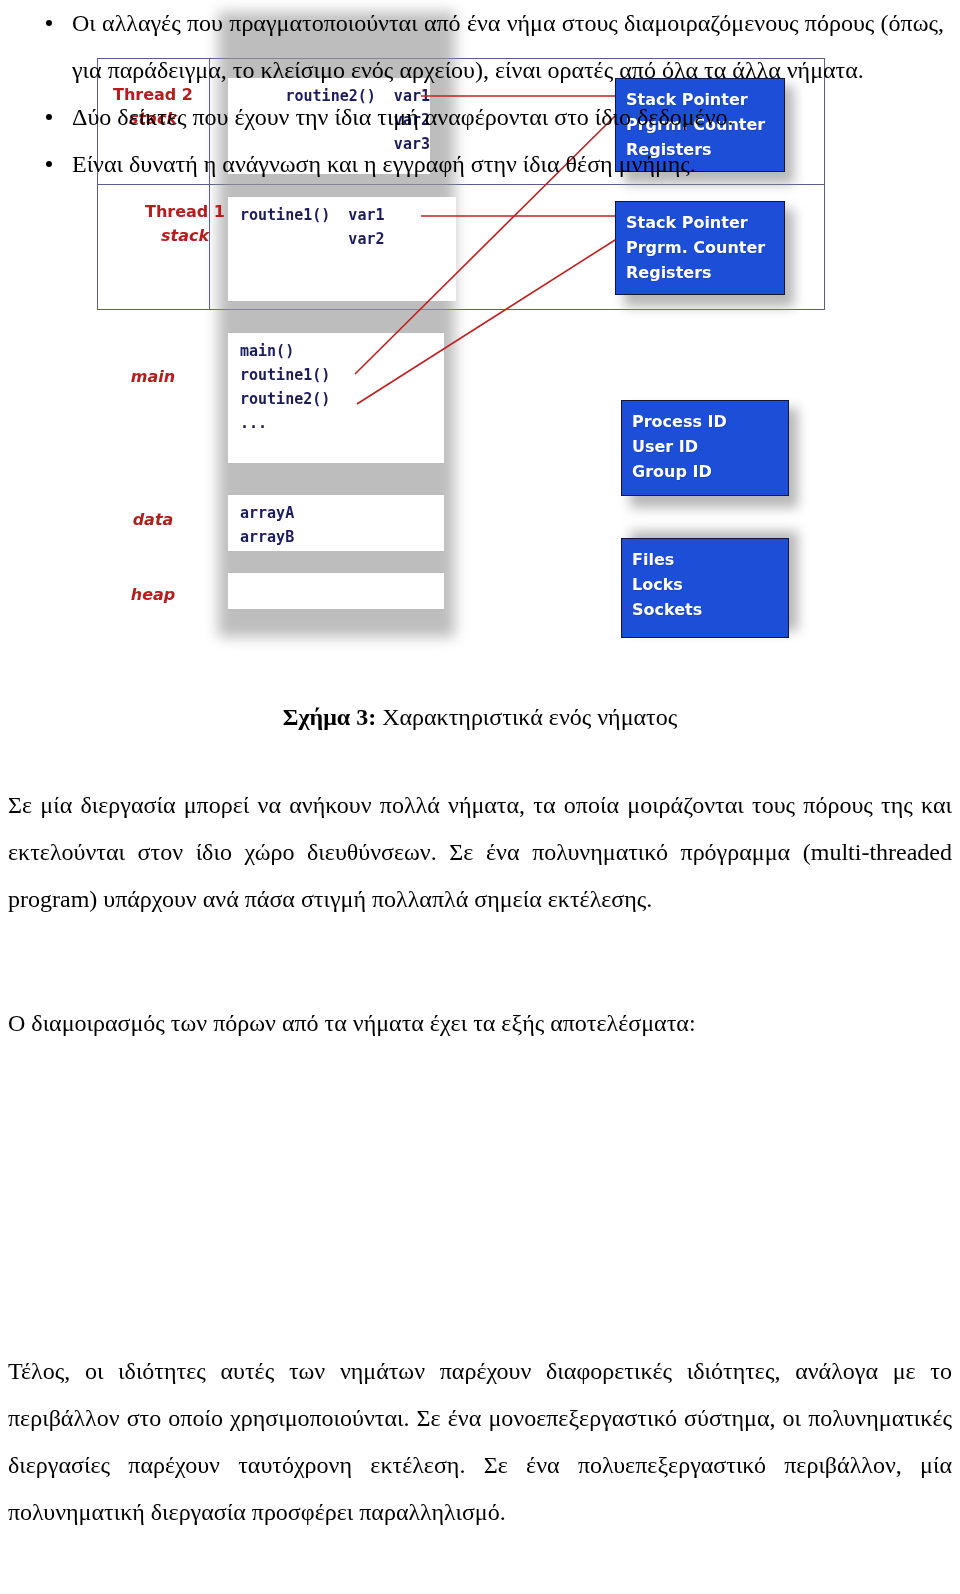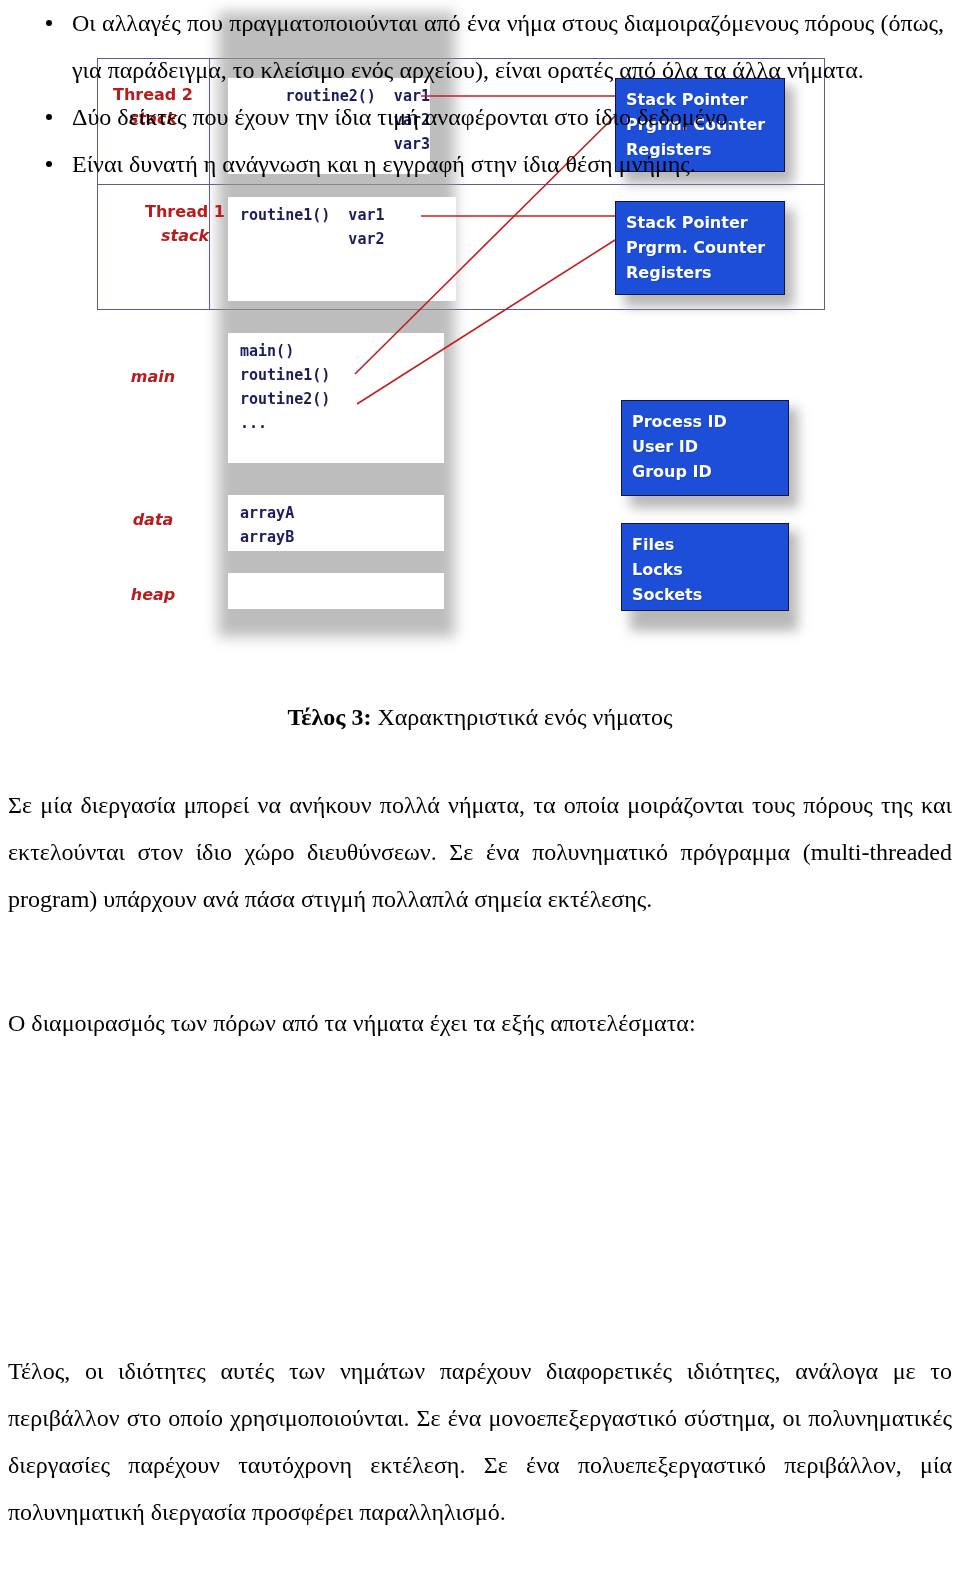--- a/index.html
+++ b/index.html
@@ -249,36 +249,36 @@
   <div class="bluebox" style="left:615px; top:201px; width:170px; height:94px;">Stack Pointer
 Prgrm. Counter
 Registers</div>
 
   <div class="bluebox-shadow" style="left:630px; top:408px; width:168px; height:100px;"></div>
   <div class="bluebox" style="left:621px; top:400px; width:168px; height:96px;">Process ID
 User ID
 Group ID</div>
 
   <div class="bluebox-shadow" style="left:630px; top:531px; width:168px; height:100px;"></div>
-  <div class="bluebox" style="left:621px; top:523px; width:168px; height:88px;">Files
+  <div class="bluebox" style="left:621px; top:538px; width:168px; height:100px;">Files
 Locks
 Sockets</div>
 
   <svg id="connectors" viewBox="0 0 960 670">
     <g stroke="#c41f1f" stroke-width="1.6" fill="none">
       <line x1="421" y1="96" x2="615" y2="96"></line>
       <line x1="421" y1="216" x2="615" y2="216"></line>
       <line x1="355" y1="374" x2="615" y2="116"></line>
       <line x1="357" y1="404" x2="615" y2="240"></line>
     </g>
   </svg>
 </div>
 
 <div class="caption">
-  <b>Τέλος 3:</b><span> Χαρακτηριστικά ενός νήματος</span>
+  <b>Σχήμα 3:</b><span> Χαρακτηριστικά ενός νήματος</span>
 </div>
 
 <div class="body-text" id="para1">Σε μία διεργασία μπορεί να ανήκουν πολλά νήματα, τα οποία μοιράζονται τους πόρους της και εκτελούνται στον ίδιο χώρο διευθύνσεων.  Σε ένα πολυνηματικό πρόγραμμα (multi-threaded program) υπάρχουν ανά πάσα στιγμή πολλαπλά σημεία εκτέλεσης.</div>
 
 <div class="body-text" id="lead">Ο διαμοιρασμός των πόρων από τα νήματα έχει τα εξής αποτελέσματα:</div>
 
 <div id="bullets">
   <ul class="bullets">
     <li><span class="dot"></span><span>Οι αλλαγές που πραγματοποιούνται από ένα νήμα στους διαμοιραζόμενους πόρους (όπως, για παράδειγμα, το κλείσιμο ενός αρχείου), είναι ορατές από όλα τα άλλα νήματα.</span></li>
     <li><span class="dot"></span><span>Δύο δείκτες που έχουν την ίδια τιμή αναφέρονται στο ίδιο δεδομένο.</span></li>

